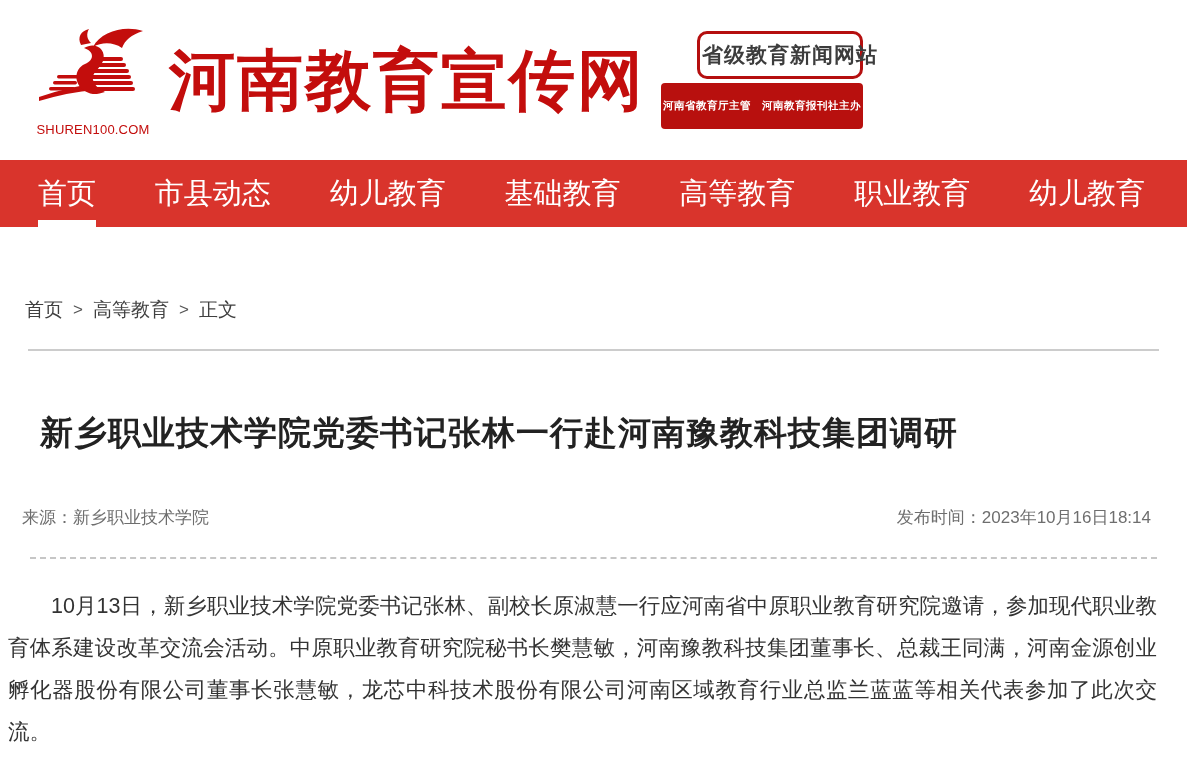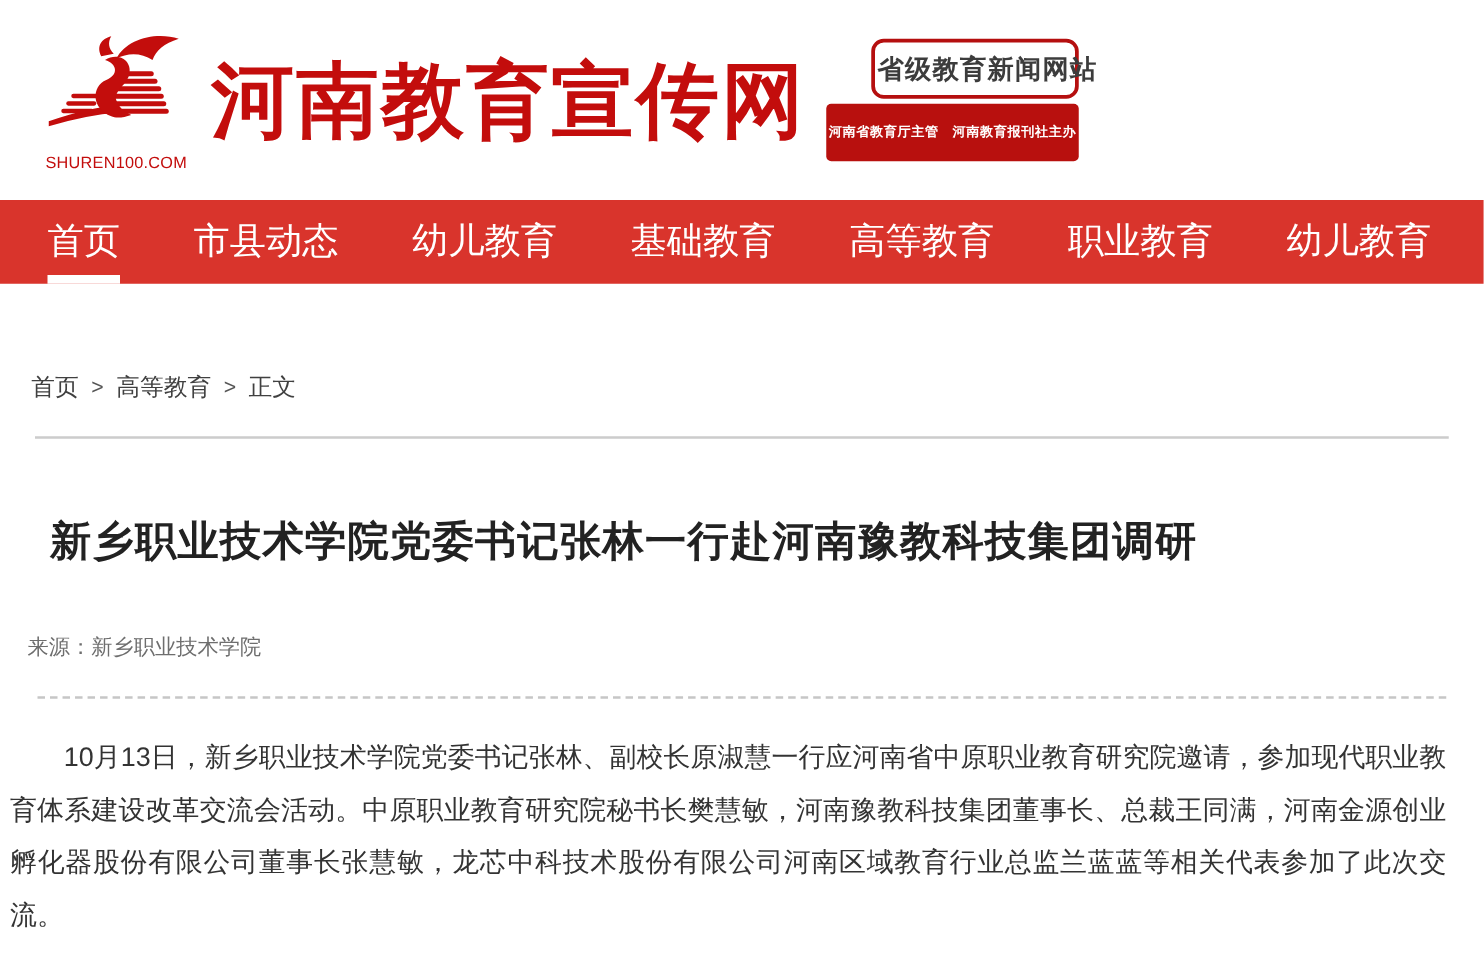--- a/index.html
+++ b/index.html
@@ -136,17 +136,20 @@
 </div>
 
 <div class="divider"></div>
 
 <div class="article-title">新乡职业技术学院党委书记张林一行赴河南豫教科技集团调研</div>
 
 <div class="meta">
   <div>
     <span>来源：</span><span>新乡职业技术学院</span>
   </div>
+  <div>
+    <span>发布时间：</span><span>2023年10月16日18:14</span>
+  </div>
 </div>
 
 <div class="dotted"></div>
 
 <p class="body-text">10月13日，新乡职业技术学院党委书记张林、副校长原淑慧一行应河南省中原职业教育研究院邀请，参加现代职业教育体系建设改革交流会活动。中原职业教育研究院秘书长樊慧敏，河南豫教科技集团董事长、总裁王同满，河南金源创业孵化器股份有限公司董事长张慧敏，龙芯中科技术股份有限公司河南区域教育行业总监兰蓝蓝等相关代表参加了此次交流。</p>
 
 </body></html>

